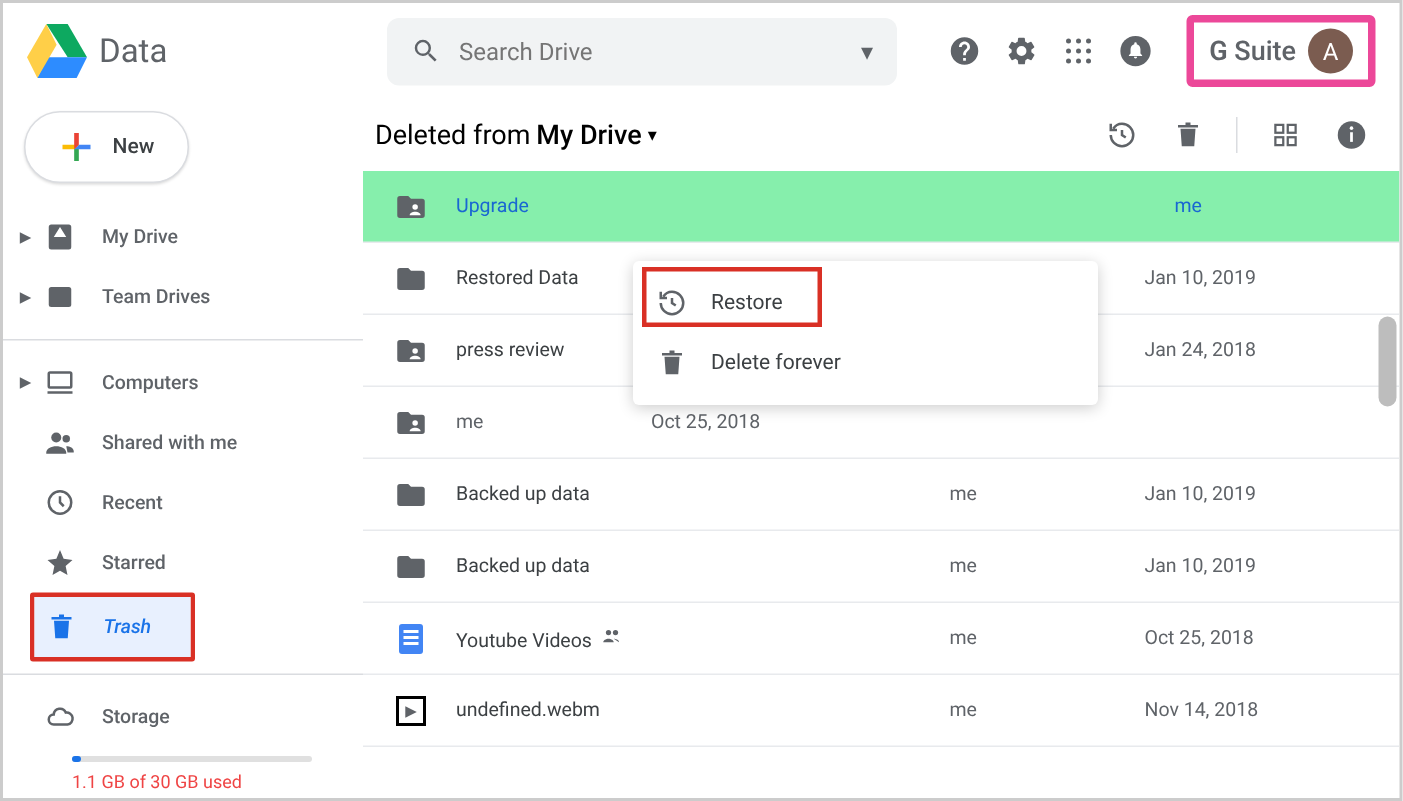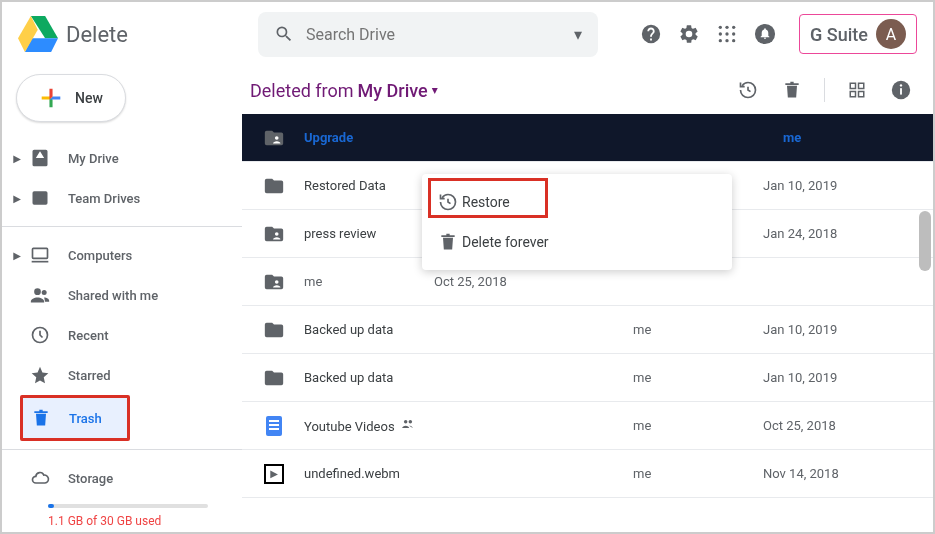--- a/index.html
+++ b/index.html
@@ -9,21 +9,21 @@
 .logo-area { display: flex; align-items: center; width: 240px; }
 .drive-logo { width: 40px; height: 36px; margin-right: 8px; }
 .drive-title { font-size: 22px; color: #5f6368; }
 
 .search-box { display: flex; align-items: center; background: #f1f3f4; border-radius: 8px; height: 45px; width: 340px; padding: 0 16px; }
 .search-box input { border: none; background: transparent; font-size: 16px; flex: 1; outline: none; color: #5f6368; margin-left: 12px; }
 .search-dropdown { color: #5f6368; }
 
 .header-icons { display: flex; align-items: center; gap: 14px; margin-left: auto; }
 .hdr-icon { width: 24px; height: 24px; color: #5f6368; cursor: pointer; display: flex; align-items: center; justify-content: center; }
-.gsuite-box { display: flex; align-items: center; border: 1px solid #ec4899; border-radius: 4px; padding: 4px 10px; gap: 8px; margin-left: 8px; }
+.gsuite-box { display: flex; align-items: center; border: 5px solid #ec4899; border-radius: 4px; padding: 4px 10px; gap: 8px; margin-left: 8px; }
 .gsuite-text { font-size: 18px; color: #5f6368; font-weight: 500; }
 .avatar { width: 30px; height: 30px; border-radius: 50%; background: #7b5c50; color: #fff; display: flex; align-items: center; justify-content: center; font-size: 16px; }
 
 .container { display: flex; height: calc(100% - 64px); }
 .sidebar { width: 240px; padding: 8px 0; }
 .new-btn { display: flex; align-items: center; background: #fff; border: 1px solid #dadce0; border-radius: 24px; box-shadow: 0 1px 2px rgba(0,0,0,0.15); width: 110px; height: 48px; margin: 0 0 16px 14px; padding: 0 20px; cursor: pointer; }
 .new-plus { width: 28px; height: 28px; margin-right: 10px; }
 .new-label { font-size: 14px; color: #3c4043; font-weight: 500; }
 
 .nav-item { display: flex; align-items: center; height: 40px; padding: 0 12px 0 8px; cursor: pointer; color: #5f6368; font-size: 13px; border-radius: 0 20px 20px 0; margin-right: 16px; }
@@ -32,63 +32,63 @@
 .nav-icon { width: 20px; height: 20px; margin: 0 18px 0 6px; display: flex; align-items: center; justify-content: center; }
 .nav-label { font-weight: 500; }
 .divider { height: 1px; background: #dadce0; margin: 8px 0; }
 .storage-info { padding: 0 0 0 46px; font-size: 12px; color: #ef4444; }
 .storage-bar { height: 4px; background: #e0e0e0; border-radius: 2px; margin: 6px 0; position: relative; width: 160px; }
 .storage-bar::before { content: ''; position: absolute; left: 0; top: 0; height: 100%; width: 4%; background: #1a73e8; border-radius: 2px; }
 .trash-highlight { border: 3px solid #d93025; border-radius: 2px; width: 110px; margin-left: 18px; }
 
 .main { flex: 1; display: flex; flex-direction: column; position: relative; }
 .toolbar { display: flex; align-items: center; height: 48px; padding: 0 20px 0 8px; }
-.breadcrumb { font-size: 18px; color: #701a75; display: flex; align-items: center; }
+.breadcrumb { font-size: 18px; color: #000000; display: flex; align-items: center; }
 .breadcrumb .bold { font-weight: 500; margin-left: 4px; }
 .breadcrumb .arrow { margin-left: 4px; font-size: 12px; }
 .toolbar-actions { margin-left: auto; display: flex; align-items: center; gap: 20px; color: #5f6368; }
 .vdiv { width: 1px; height: 24px; background: #dadce0; }
 
 .col-header { display: flex; align-items: center; height: 40px; padding: 0 20px; border-bottom: 1px solid #dadce0; font-size: 13px; font-weight: 500; color: #5f6368; }
 .col-name { flex: 1; display: flex; align-items: center; gap: 6px; }
 .col-owner { width: 130px; }
 .col-modified { width: 150px; }
 
 .rows { flex: 1; overflow-y: auto; position: relative; }
 .row { display: flex; align-items: center; height: 48px; padding: 0 20px; border-bottom: 1px solid #e8eaed; font-size: 13px; color: #5f6368; cursor: pointer; }
-.row.selected { background: #0f172a; color: #1967d2; font-weight: bold; }
+.row.selected { background: #86efac; color: #1967d2; }
 .file-icon { width: 24px; height: 24px; margin-right: 18px; display: flex; align-items: center; justify-content: center; }
 .file-name { flex: 1; color: #3c4043; }
 .row.selected .file-name { color: #1967d2; }
 .file-owner { width: 130px; }
 .file-modified { width: 150px; }
 
 .folder-svg { fill: #5f6368; }
 .doc-icon { width: 16px; height: 20px; background: #4285f4; border-radius: 2px; position: relative; }
 .doc-icon::after { content: ''; position: absolute; left: 3px; right: 3px; top: 4px; height: 2px; background: #fff; box-shadow: 0 4px 0 #fff, 0 8px 0 #fff; }
 .video-icon { width: 20px; height: 20px; border: 2px solid #000; display: flex; align-items: center; justify-content: center; font-size: 10px; }
 
 .context-menu { position: absolute; top: 172px; left: 420px; background: #fff; box-shadow: 0 2px 10px rgba(0,0,0,0.2); border-radius: 4px; padding: 8px 0; width: 310px; z-index: 100; }
-.ctx-item { display: flex; align-items: center; height: 40px; padding: 0 16px; font-size: 14px; color: #3c4043; cursor: pointer; gap: 4px; }
+.ctx-item { display: flex; align-items: center; height: 40px; padding: 0 16px; font-size: 14px; color: #3c4043; cursor: pointer; gap: 16px; }
 .ctx-highlight { position: absolute; border: 3px solid #d93025; top: 4px; left: 6px; width: 120px; height: 40px; pointer-events: none; }
 
 .shared-badge { margin-left: 6px; color: #5f6368; }
 .scrollbar-track { position: absolute; right: 2px; top: 145px; width: 12px; height: 60px; background: #bdbdbd; border-radius: 6px; }
 </style>
 </head>
 <body>
 
 <div class="header">
   <div class="logo-area">
     <svg class="drive-logo" viewBox="0 0 87 78">
         <path fill="#0da960" d="M28 0h31l28 48H59z"></path>
         <path fill="#2d8cff" d="M87 48L72 78H15l15-30z"></path>
         <path fill="#ffcf48" d="M28 0L0 48l15 30 28-48z"></path>
       </svg>
-    <span class="drive-title">Delete</span>
+    <span class="drive-title">Data</span>
   </div>
   <div class="search-box">
     <svg width="20" height="20" viewBox="0 0 24 24" fill="#5f6368">
         <path d="M15.5 14h-.79l-.28-.27A6.471 6.471 0 0016 9.5 6.5 6.5 0 109.5 16c1.61 0 3.09-.59 4.23-1.57l.27.28v.79l5 4.99L20.49 19l-4.99-5zm-6 0C7.01 14 5 11.99 5 9.5S7.01 5 9.5 5 14 7.01 14 9.5 11.99 14 9.5 14z"></path>
       </svg>
     <input placeholder="Search Drive" style="">
     <span class="search-dropdown">▾</span>
   </div>
   <div class="header-icons">
     <div class="hdr-icon">
@@ -192,21 +192,21 @@
     <div class="nav-item">
       <span class="expand-arrow"></span>
       <span class="nav-icon">
           <svg width="20" height="20" viewBox="0 0 24 24" fill="#5f6368">
             <path d="M12 2l2.9 6.9L22 10l-5.5 4.8L18 22l-6-3.5L6 22l1.5-7.2L2 10l7.1-1.1z"></path>
           </svg>
         </span>
       <span class="nav-label">Starred</span>
     </div>
     <div class="trash-highlight">
-      <div class="nav-item active" style="margin:0;border-radius:0;">
+      <div class="nav-item active" style="margin:0;border-radius:0;font-style:italic;">
         <span class="nav-icon" style="margin-left:0">
             <svg width="20" height="20" viewBox="0 0 24 24" fill="#1a73e8">
               <path d="M6 7h12l-1 14H7zM4 4h16v2H4zm6-2h4v2h-4z"></path>
             </svg>
           </span>
         <span class="nav-label">Trash</span>
       </div>
     </div>
     <div class="divider"></div>
     <div class="nav-item">

